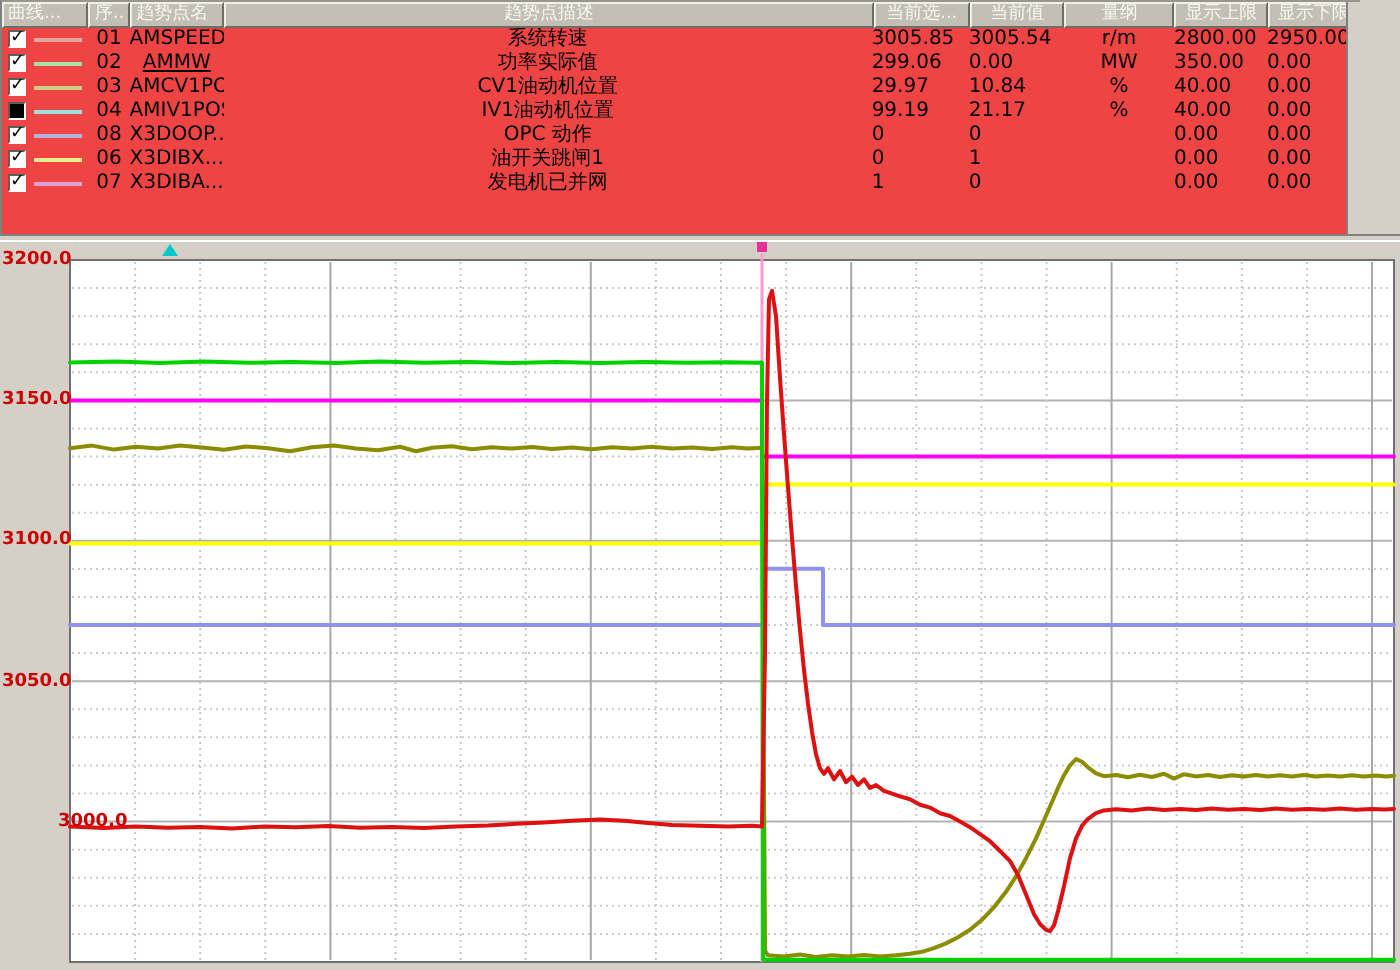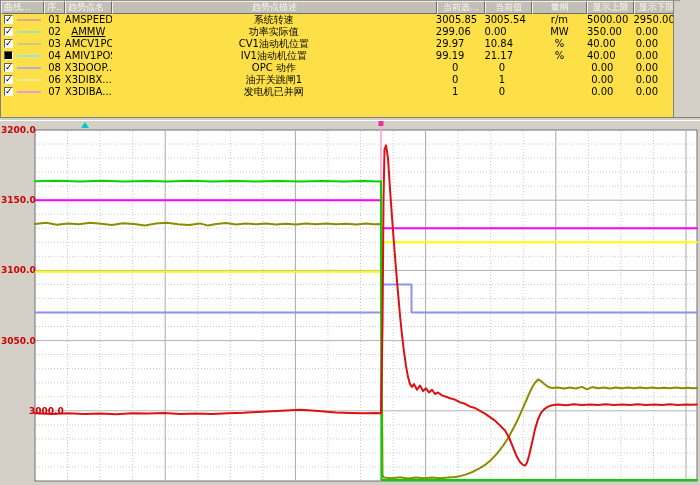--- a/index.html
+++ b/index.html
@@ -1,28 +1,28 @@
 <!DOCTYPE html>
 <html><head>
 <meta charset="utf-8">
 <style>
   html,body{margin:0;padding:0;background:#d4d0c8;}
   .win{position:relative;width:700px;height:485px;background:#d4d0c8;
        font-family:"DejaVu Sans","Liberation Sans",sans-serif;overflow:hidden;}
-  .tablewrap{position:absolute;left:0;top:0;width:680px;height:117px;background:#fde047;
+  .tablewrap{position:absolute;left:0;top:0;width:680px;height:117px;background:#ef4444;
        border-left:1px solid #808080;border-top:1px solid #9a968e;box-sizing:border-box;}
   .thead{display:flex;height:13px;}
   .hcell{box-sizing:border-box;background:#c3bfb6;border-top:1px solid #f0efe8;
        border-left:1px solid #f0efe8;border-right:1px solid #6e6e66;border-bottom:1px solid #6e6e66;
        color:#f8f6ee;font-size:9px;line-height:11px;overflow:hidden;white-space:nowrap;padding:0 2px;}
   .h-left{text-align:left}.h-center{text-align:center}
   .trow{display:flex;height:12px;font-size:10px;line-height:12px;color:#000;}
   .tcell{box-sizing:border-box;overflow:hidden;white-space:nowrap;}
   .c-center{text-align:center}
-  .c-num{text-align:right}
+  .c-num{}
   .p26{padding-right:26px}.p27{padding-right:27px}.p20{padding-right:20px}.p22{padding-right:22px}
   .curvecell{position:relative;}
   .cbx{position:absolute;left:3px;top:1px;width:9px;height:9px;background:#fff;box-sizing:border-box;
        border-top:1px solid #5e5e5e;border-left:1px solid #5e5e5e;border-bottom:1px solid #fdfdfd;
        border-right:1px solid #fdfdfd;font-size:9px;line-height:7px;text-align:center;color:#000;}
   .cbx.filled{background:#000;color:#000;}
   .swatch{position:absolute;left:16px;top:5px;width:24px;height:2px;}
   .side-strip{position:absolute;right:0;top:0;width:7px;height:116px;background:#d4d0c8;
        border-left:1px solid #808080;box-sizing:border-box;}
   .divider{position:absolute;left:0;top:117px;width:700px;height:4px;background:#d4d0c8;
@@ -53,21 +53,21 @@
           <div class="tcell curvecell" style="width: 44px;">
             <div class="cbx">✓</div>
             <div class="swatch" style="background: rgb(223, 168, 158);"></div>
           </div>
           <div class="tcell c-center" style="width: 21px;">01</div>
           <div class="tcell c-center" style="width: 48px;">AMSPEED</div>
           <div class="tcell c-center" style="width: 330px;">系统转速</div>
           <div class="tcell c-num p26" style="width: 49px;">3005.85</div>
           <div class="tcell c-num p27" style="width: 48px;">3005.54</div>
           <div class="tcell c-center" style="width: 56px;">r/m</div>
-          <div class="tcell c-num p20" style="width: 47px;">5000.00</div>
+          <div class="tcell c-num p20" style="width: 47px;">2800.00</div>
           <div class="tcell c-num p22" style="width: 47px;">2950.00</div>
         </div>
         <div class="trow">
           <div class="tcell curvecell" style="width: 44px;">
             <div class="cbx">✓</div>
             <div class="swatch" style="background: rgb(166, 223, 168);"></div>
           </div>
           <div class="tcell c-center" style="width: 21px;">02</div>
           <div class="tcell c-center" style="width: 48px; text-decoration: underline;">AMMW</div>
           <div class="tcell c-center" style="width: 330px;">功率实际值</div>

